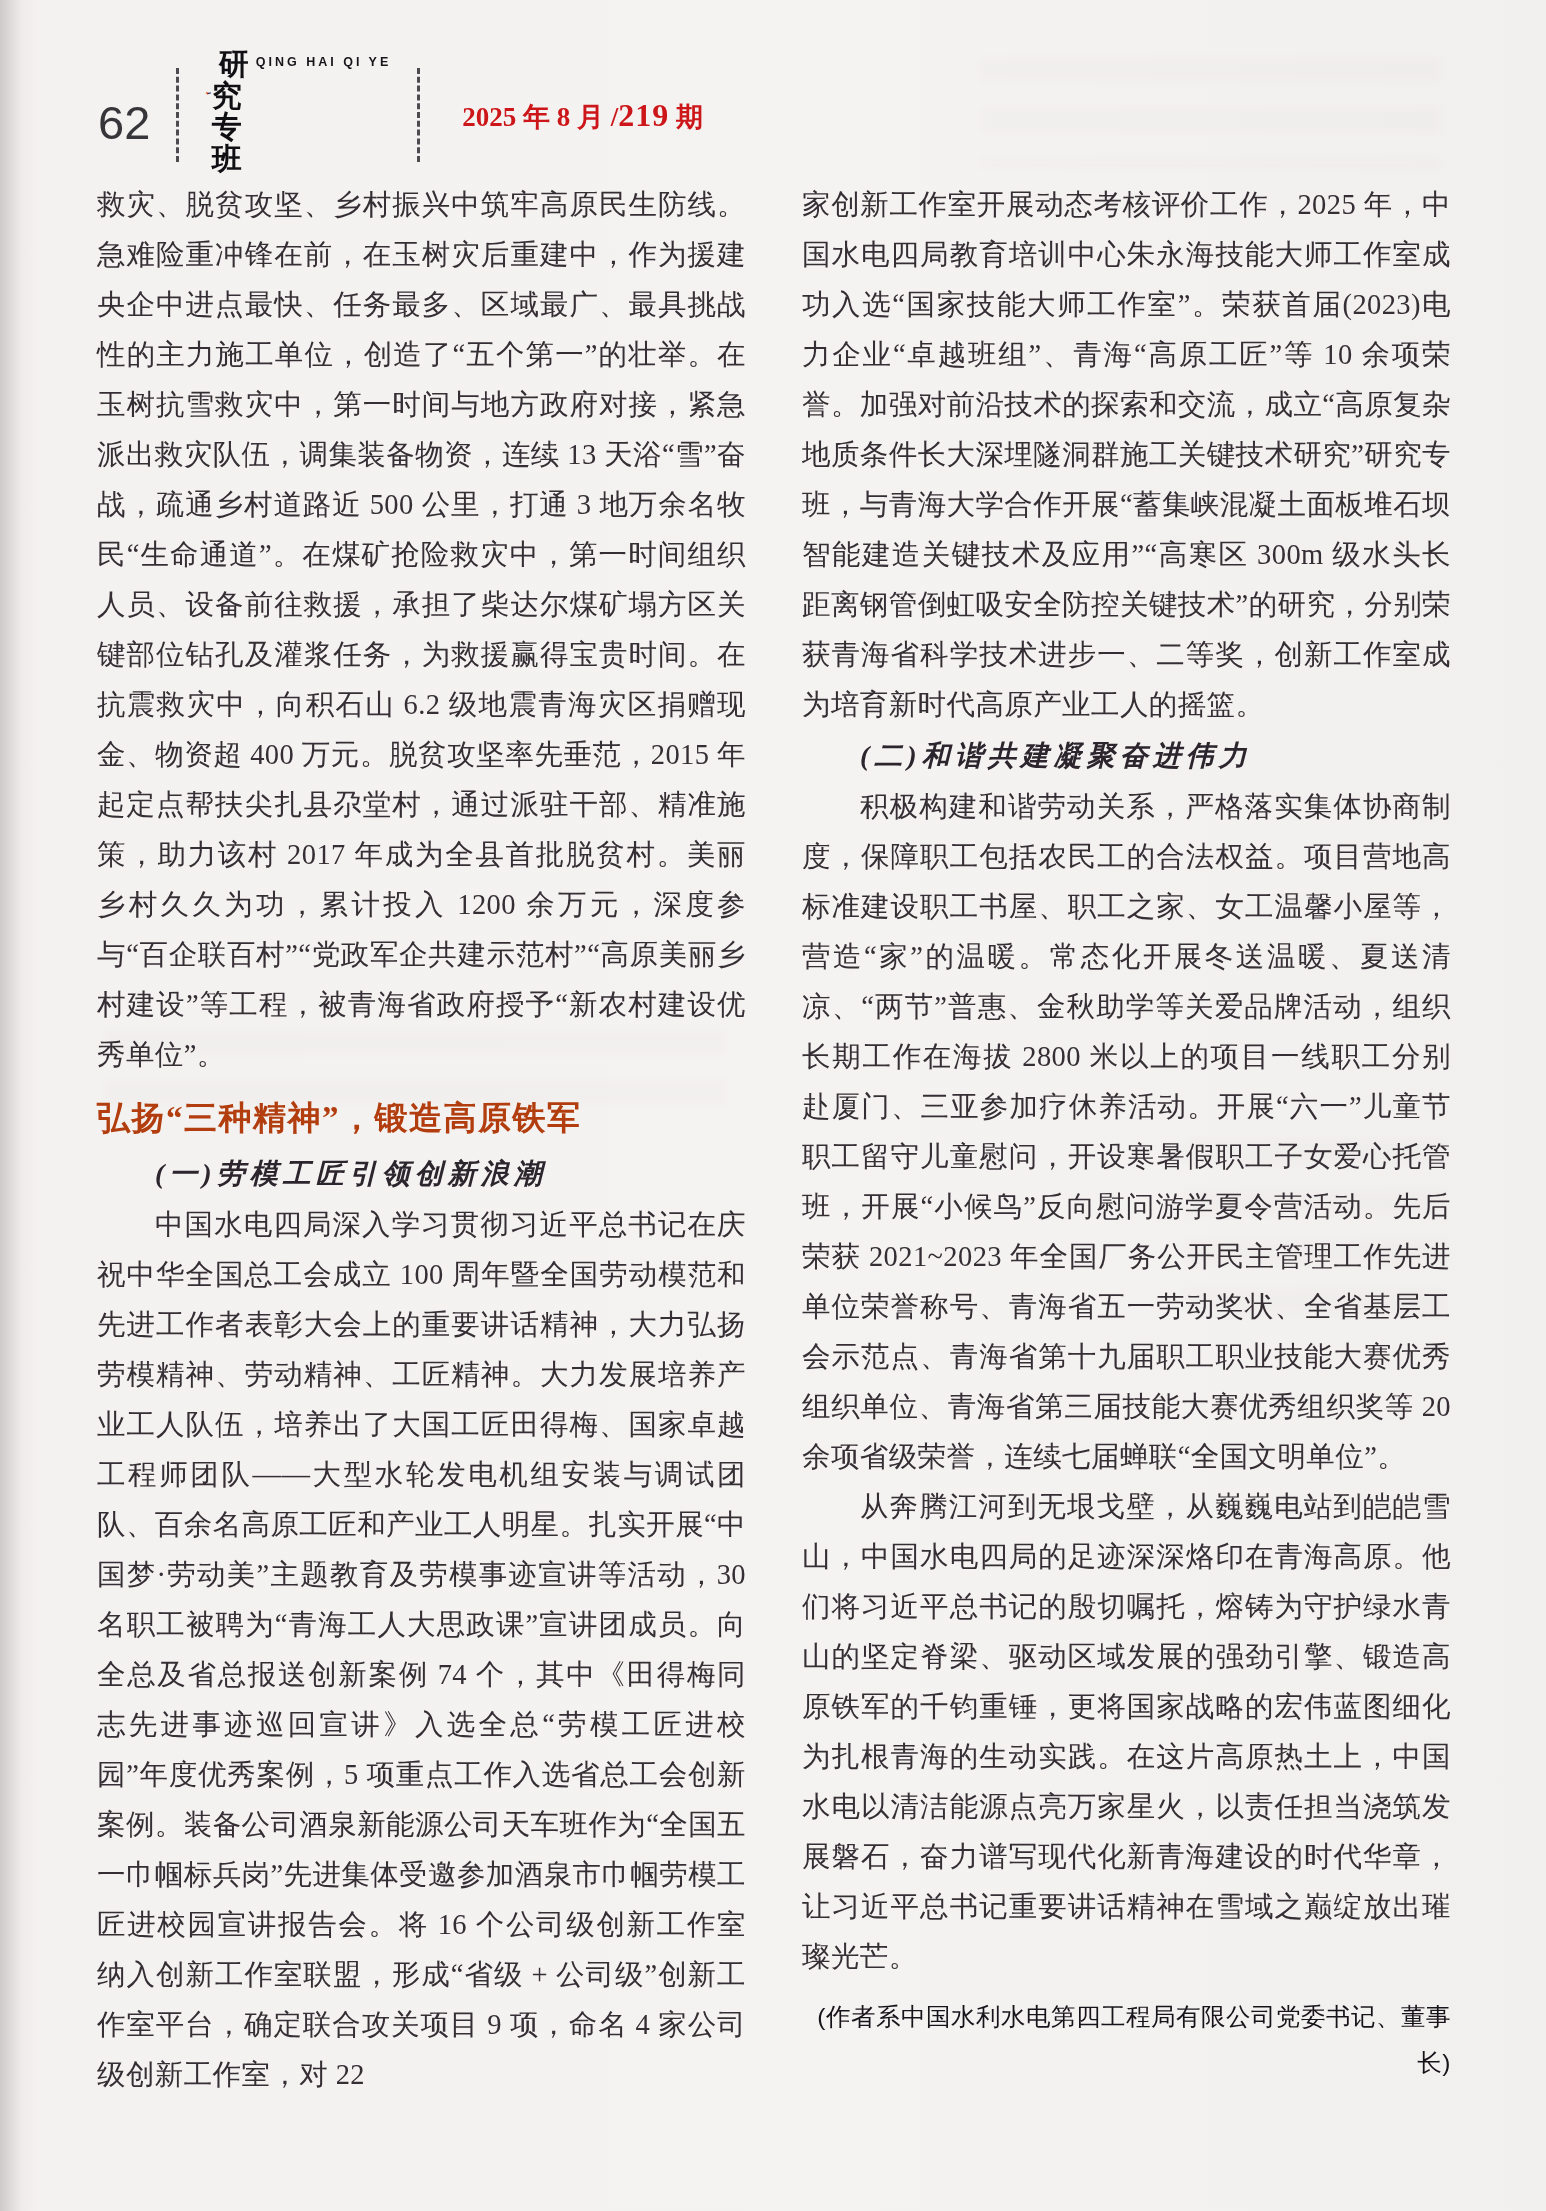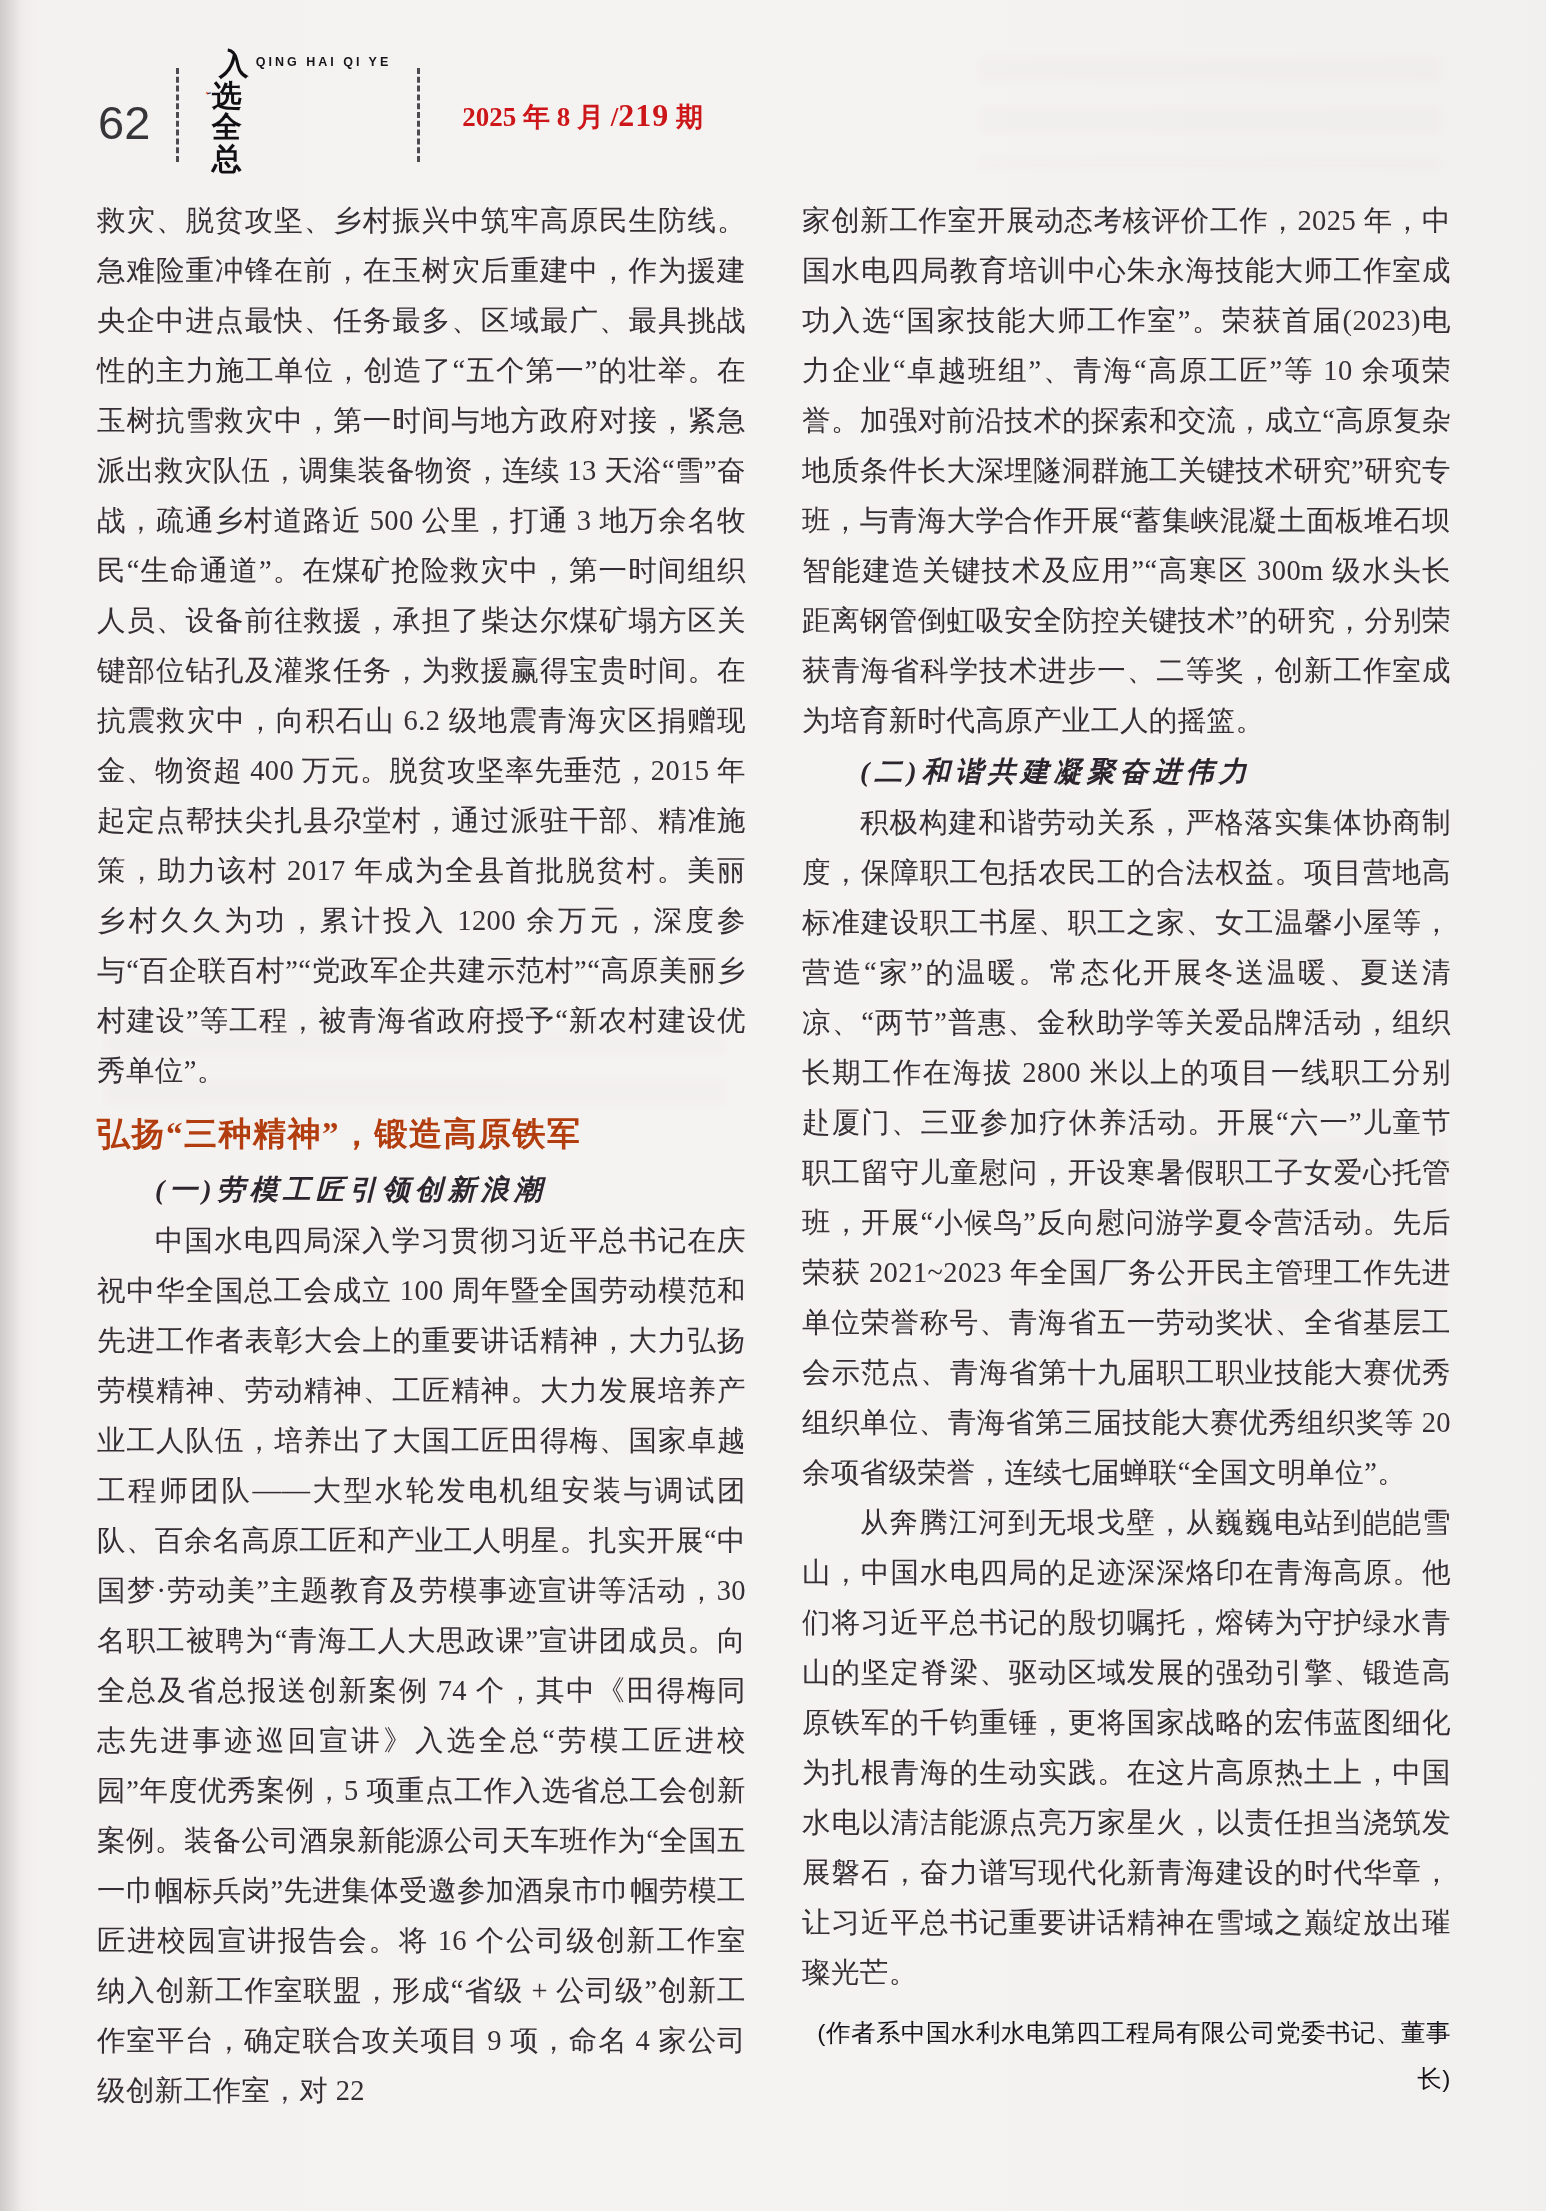--- a/index.html
+++ b/index.html
@@ -51,21 +51,21 @@
     margin-top:3px;white-space:nowrap;
   }
   .issue{
     margin-left:16px;margin-top:16px;white-space:nowrap;
     color:#cc1619;font-weight:bold;font-size:27px;
     font-family:"Liberation Serif","DejaVu Serif",serif;
   }
   .issue .num{font-size:32px;letter-spacing:1px;text-align:right;}
   
   .columns{
-    position:absolute;top:196px;left:97px;
+    position:absolute;top:180px;left:97px;
     display:flex;gap:56px;
   }
   .col{width:649px;}
   p.body{
     margin:0;
     font-size:28.5px;line-height:50px;
     text-align:justify;text-justify:inter-character;
     color:#362e35;letter-spacing:.4px;
     overflow-wrap:break-word;
   }
@@ -101,21 +101,21 @@
     <div class="vdash"></div>
 
     <div class="logo">
       <svg width="152" height="82" viewBox="0 0 152 82">
         <polygon points="6,62 46,8 60,58" fill="#f0a418"></polygon>
         <polygon points="28,18 116,28 64,80" fill="#ce1620"></polygon>
         <polygon points="84,58 130,12 138,60" fill="#1e62b2"></polygon>
         <polygon points="62,42 110,38 102,62 66,60" fill="#1b2533"></polygon>
         <text x="40" y="52" font-family="Liberation Sans, DejaVu Sans, sans-serif" font-size="22" font-weight="bold" fill="#ffffff" letter-spacing="1">QHQY</text>
       </svg>
-      <div class="logo-title">入选全总</div>
+      <div class="logo-title">研究专班</div>
       <div class="logo-sub">QING HAI QI YE</div>
     </div>
 
     <div class="vdash"></div>
 
     <div class="issue"><span>2025 年 8 月 /</span><span class="num">219</span><span> 期</span></div>
   </div>
 
   <div class="columns">
 

